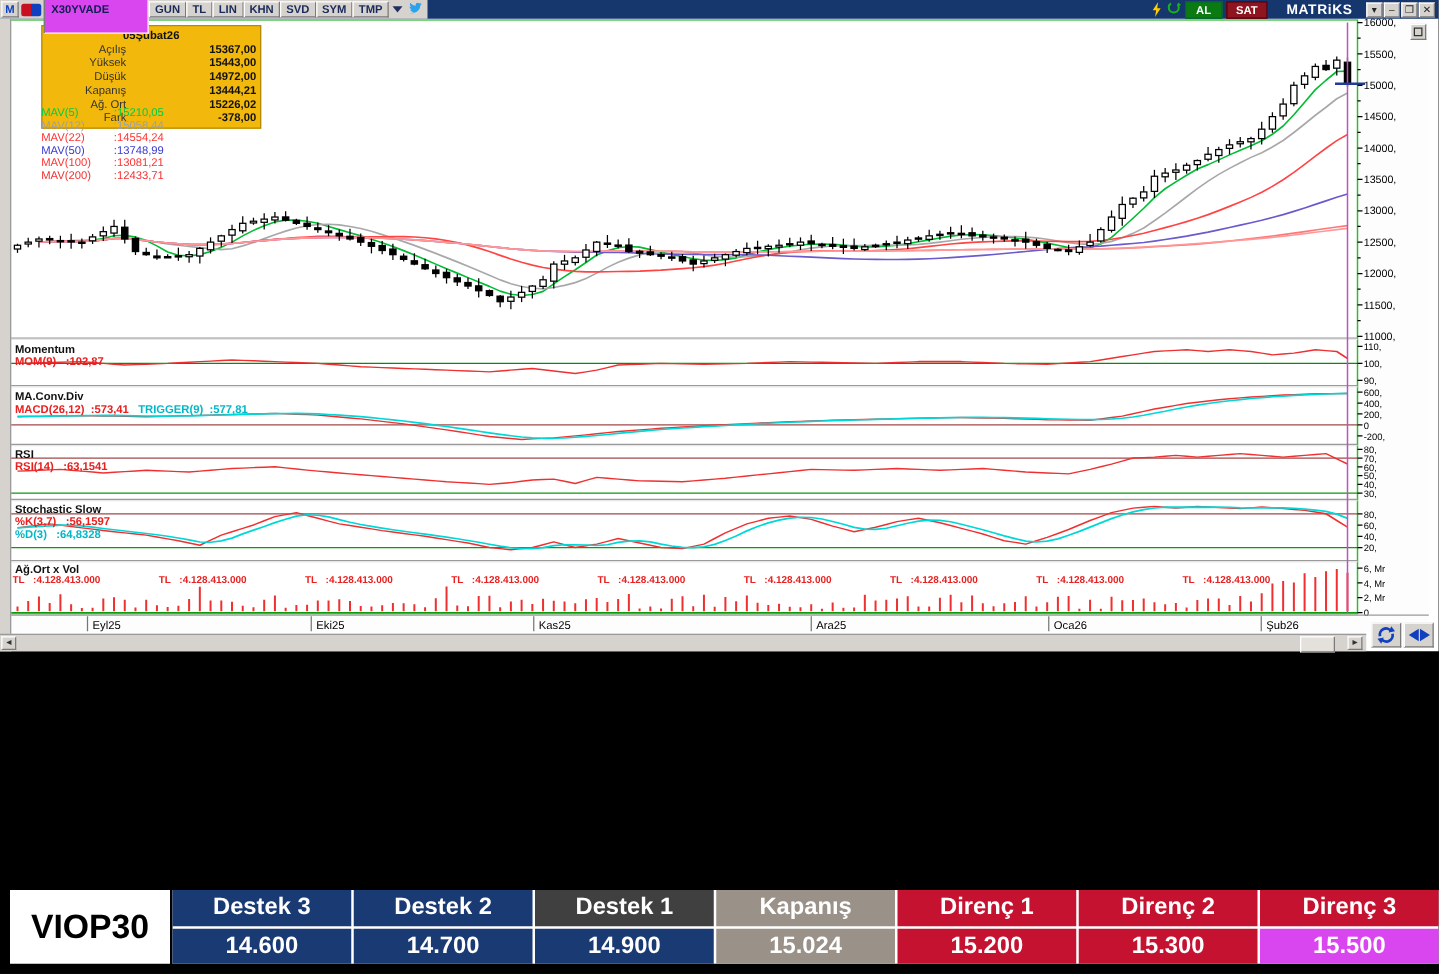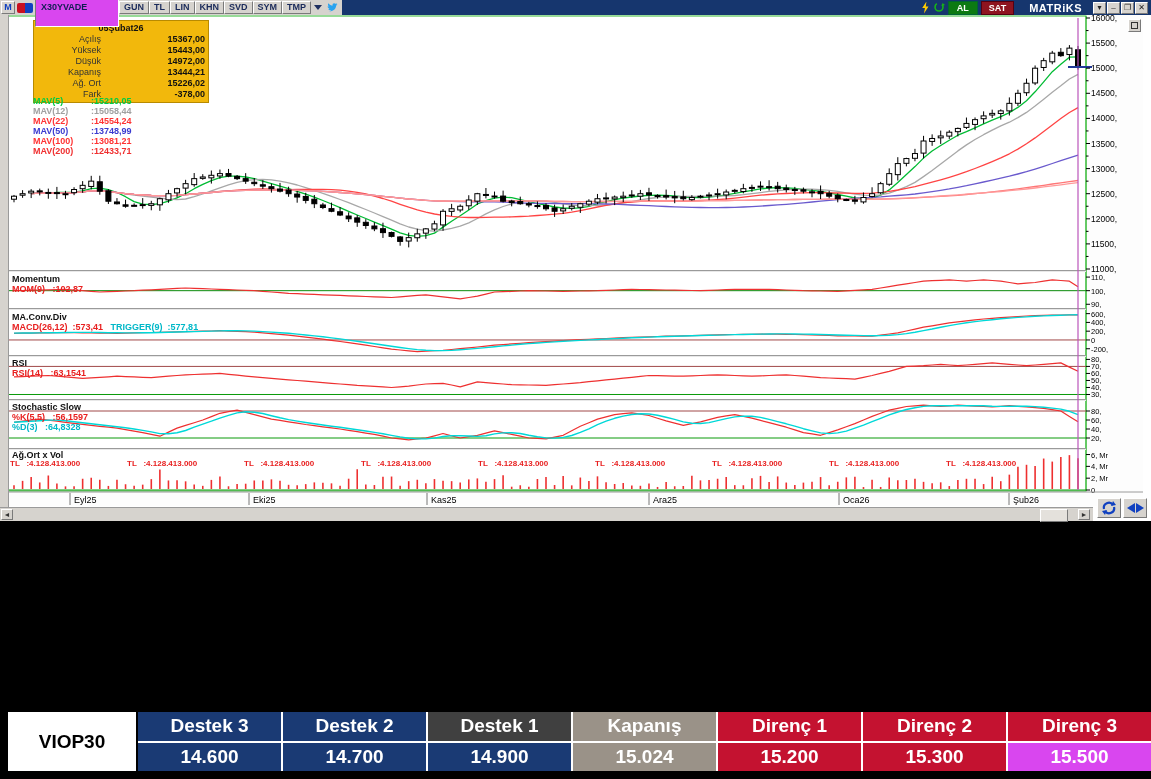--- a/index.html
+++ b/index.html
@@ -22,41 +22,41 @@
   .brand{color:#fff;font-size:11px;font-weight:bold;letter-spacing:.5px;padding:0 8px 0 12px;}
   .win-btn{width:13px;height:12px;background:#d6d3ce;border:1px solid;border-color:#fff #7a7a7a #7a7a7a #fff;font-size:8px;line-height:10px;text-align:center;color:#222;padding:0;}
   
   .ov{position:absolute;z-index:20;}
   .left-strip{position:absolute;left:0;top:15px;width:8px;height:506px;background:#d6d3ce;border-right:1px solid #9a9a9a;z-index:15;}
   .info-box{left:33px;top:20px;width:168px;background:#f2b80c;border:1px solid #b88a00;font-size:9px;color:#111;padding:1px 3px 2px 3px;}
   .info-title{text-align:center;font-weight:bold;height:12px;line-height:12px;}
   .info-row{display:flex;height:11px;line-height:11px;}
   .info-row .lb{width:64px;text-align:right;color:#333;}
   .info-row .vl{flex:1;text-align:right;font-weight:bold;}
-  .mav-box{left:33px;top:96px;font-size:9px;font-weight:bold;}
+  .mav-box{left:33px;top:85px;font-size:9px;font-weight:normal;}
   .mav-row{height:10px;line-height:10px;display:flex;}
   .mav-row .nm{width:56px;}
   .mav-row .vv{padding-left:2px;}
   .pnl-title{font-size:9px;font-weight:bold;color:#111;height:10px;line-height:10px;}
   .pnl-param{font-size:9px;font-weight:bold;height:10px;line-height:10px;}
   .red-t{color:#e82020;} .cyan-t{color:#00b8c8;}
   .vol-labels{left:10px;top:459px;height:10px;width:1070px;overflow:hidden;}
   .tl-rep{position:absolute;top:0;font-size:8px;font-weight:bold;color:#e82020;white-space:nowrap;}
   .mini-btn{position:absolute;left:1128px;top:19px;width:11px;height:11px;background:#d6d3ce;border:1px solid;border-color:#fff #7a7a7a #7a7a7a #fff;z-index:25;}
   .mini-btn::after{content:"";position:absolute;left:2px;top:2px;width:5px;height:5px;border:1px solid #333;}
   
   .hscroll{position:absolute;left:0;top:507px;width:1093px;height:13px;background:#d6d3ce;border-top:1px solid #9a9a9a;z-index:25;}
   .sb-btn{position:absolute;top:1px;width:12px;height:11px;background:#d6d3ce;border:1px solid;border-color:#fff #7a7a7a #7a7a7a #fff;font-size:7px;line-height:9px;text-align:center;color:#333;padding:0;}
   .sb-thumb{position:absolute;top:1px;left:1040px;width:26px;height:11px;background:#e4e1dc;border:1px solid;border-color:#fff #7a7a7a #7a7a7a #fff;}
   .nav-cluster{position:absolute;left:1097px;top:498px;display:flex;gap:2px;z-index:26;}
   .nav-btn{width:24px;height:20px;background:#d6d3ce;border:1px solid;border-color:#fff #7a7a7a #7a7a7a #fff;display:flex;align-items:center;justify-content:center;gap:1px;padding:0;}
   .tri-l{width:0;height:0;border-top:5px solid transparent;border-bottom:5px solid transparent;border-right:8px solid #1040c0;}
   .tri-r{width:0;height:0;border-top:5px solid transparent;border-bottom:5px solid transparent;border-left:8px solid #1040c0;}
   
-  .viop-cell{position:absolute;left:8px;top:712px;width:128px;height:59px;background:#fff;color:#000;font-size:19px;font-weight:bold;display:flex;align-items:center;justify-content:center;z-index:10;}
+  .viop-cell{position:absolute;left:8px;top:712px;width:128px;height:59px;background:#fff;color:#000;font-size:27px;font-weight:bold;display:flex;align-items:center;justify-content:center;z-index:10;}
   .levels{position:absolute;left:138px;top:712px;width:1013px;height:59px;display:flex;gap:2px;background:#fff;z-index:10;}
   .lvl-col{flex:1;display:flex;flex-direction:column;gap:2px;}
   .lvl-hd,.lvl-vl{flex:1;color:#fff;font-size:19px;font-weight:bold;display:flex;align-items:center;justify-content:center;}
   svg text{font-family:"Liberation Sans",sans-serif;}
 </style>
 </head>
 <body>
 
 <div class="screen">
   <div class="chart-window">
@@ -670,21 +670,21 @@
     <div class="ov" style="left:12px;top:312px;">
       <div class="pnl-title">MA.Conv.Div</div>
       <div class="pnl-param"><span class="red-t">MACD(26,12)</span><span class="red-t">&nbsp;&nbsp;</span><span class="red-t">:573,41</span><span>&nbsp;&nbsp;&nbsp;</span><span class="cyan-t">TRIGGER(9)</span><span class="cyan-t">&nbsp;&nbsp;</span><span class="cyan-t">:577,81</span></div>
     </div>
     <div class="ov" style="left:12px;top:358px;">
       <div class="pnl-title">RSI</div>
       <div class="pnl-param red-t"><span>RSI(14)</span>&nbsp;&nbsp;&nbsp;<span>:63,1541</span></div>
     </div>
     <div class="ov" style="left:12px;top:402px;">
       <div class="pnl-title">Stochastic Slow</div>
-      <div class="pnl-param red-t"><span>%K(5,5)</span>&nbsp;&nbsp;&nbsp;<span>:56,1597</span></div>
+      <div class="pnl-param red-t"><span>%K(3,7)</span>&nbsp;&nbsp;&nbsp;<span>:56,1597</span></div>
       <div class="pnl-param cyan-t"><span>%D(3)</span>&nbsp;&nbsp;&nbsp;<span>:64,8328</span></div>
     </div>
     <div class="ov" style="left:12px;top:450px;">
       <div class="pnl-title">Ağ.Ort x Vol</div>
     </div>
     <div class="ov vol-labels" id="vol-labels">
         <span class="tl-rep" style="left: 0px;">TL&nbsp;&nbsp;&nbsp;:4.128.413.000</span>
         <span class="tl-rep" style="left: 117px;">TL&nbsp;&nbsp;&nbsp;:4.128.413.000</span>
         <span class="tl-rep" style="left: 234px;">TL&nbsp;&nbsp;&nbsp;:4.128.413.000</span>
         <span class="tl-rep" style="left: 351px;">TL&nbsp;&nbsp;&nbsp;:4.128.413.000</span>

